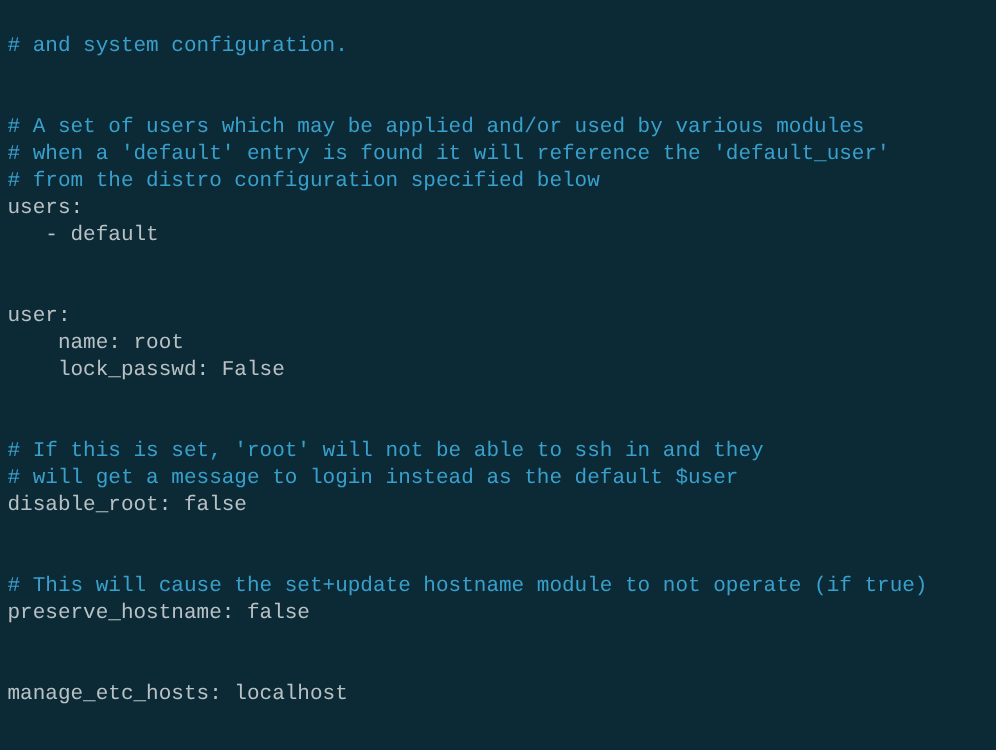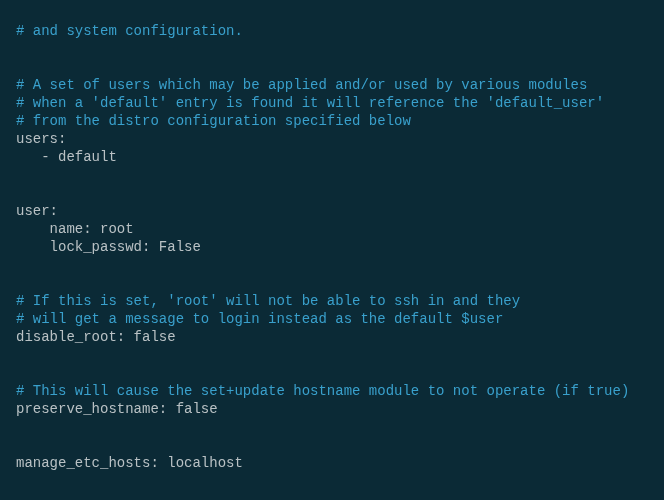--- a/index.html
+++ b/index.html
@@ -10,21 +10,21 @@
     background: #0b2a36;
     font-family: "Consolas", "Menlo", "Courier New", monospace;
     font-size: 14px;
     line-height: 18px;
     overflow: hidden;
   }
   .terminal {
     box-sizing: border-box;
     width: 664px;
     height: 484px;
-    padding: 4px 5px 0 16px;
+    padding: 4px 5px 0 5px;
     white-space: pre;
   }
   .c  { color: #39a0cc; }       
   .k  { color: #b9c1c4; }       
   .bl { display: block; height: 18px; }
 </style>
 </head>
 <body>
 
 <div class="terminal">

